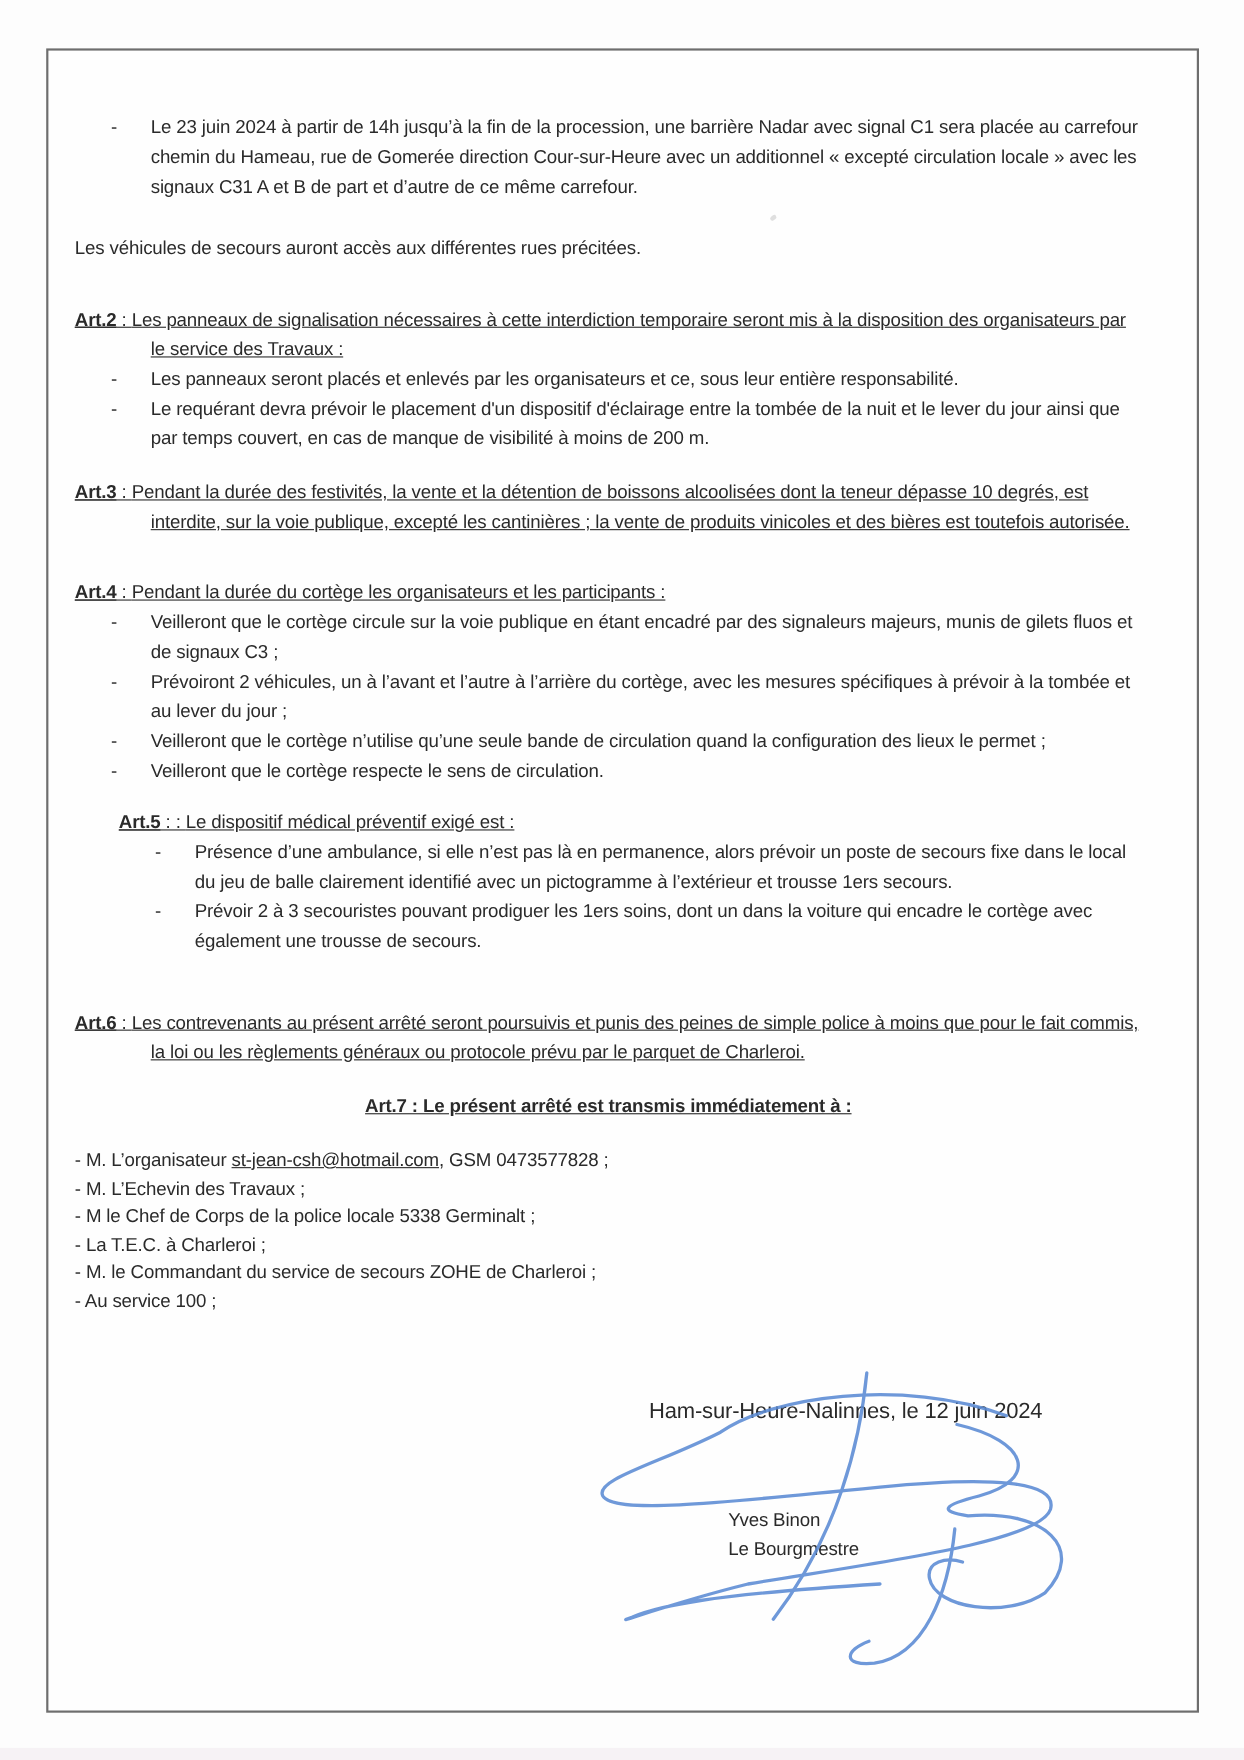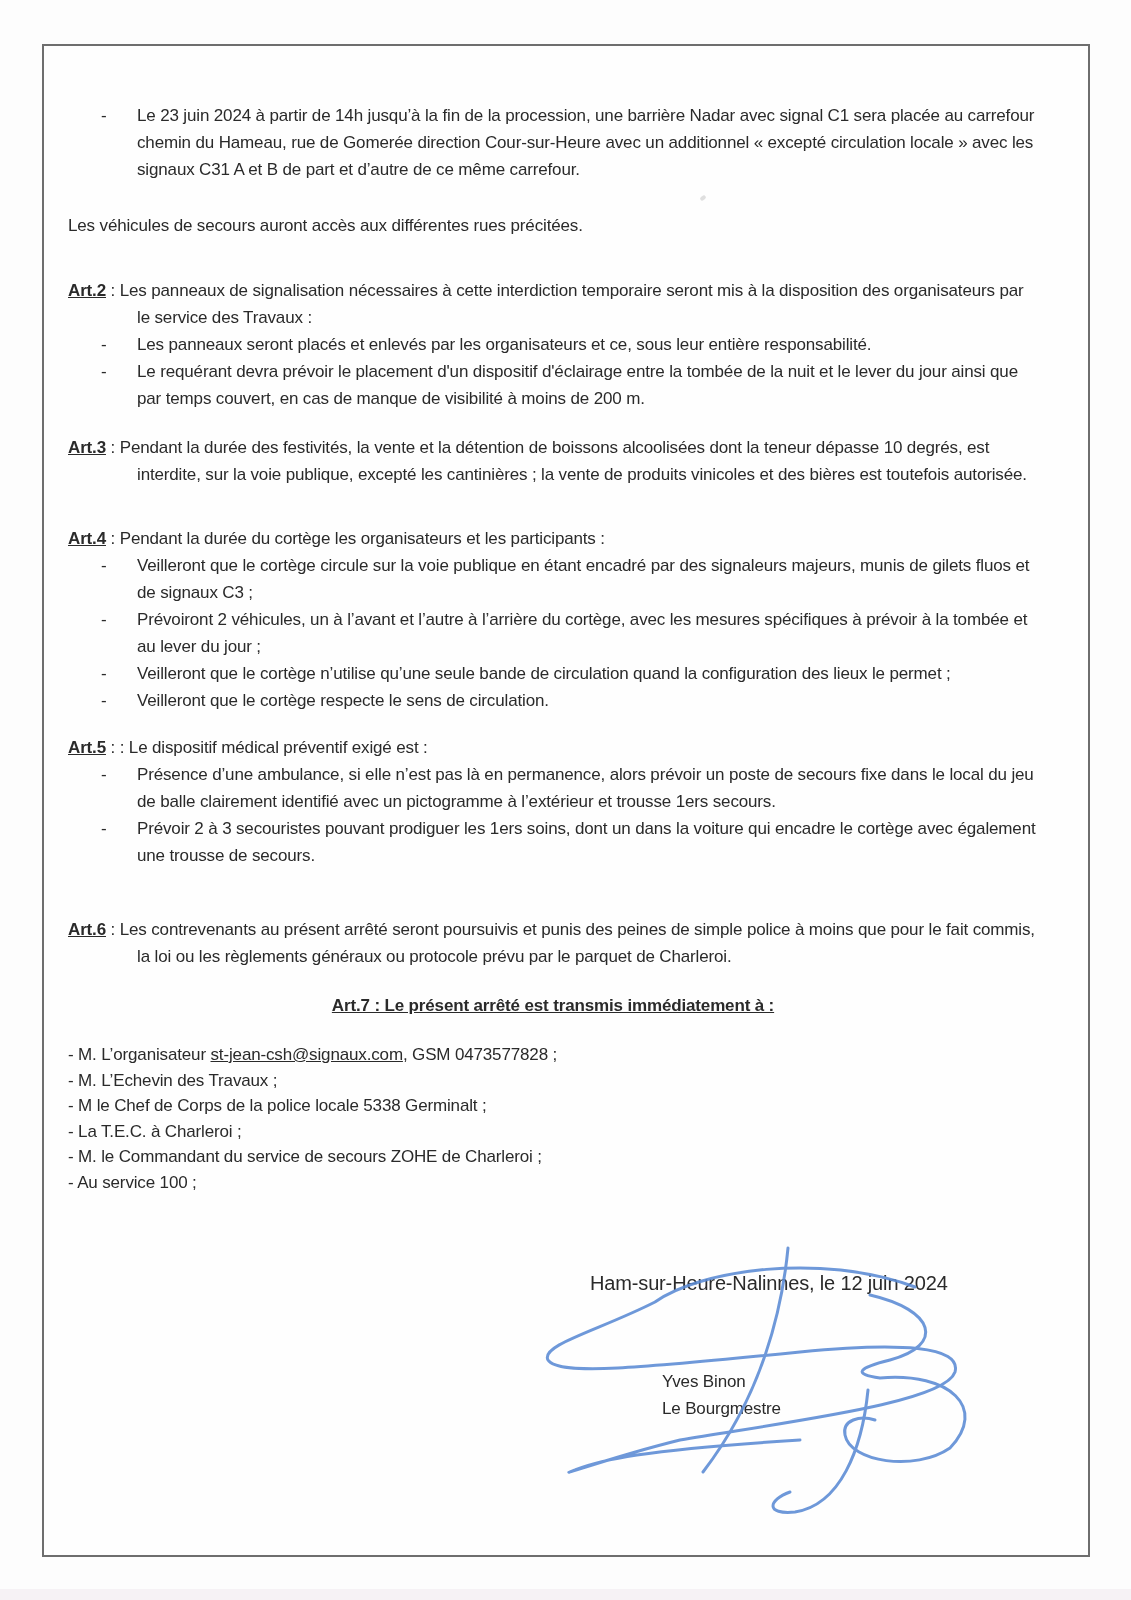--- a/index.html
+++ b/index.html
@@ -20,33 +20,33 @@
     background:#fefefe;
   }
   .content {
     position:absolute;
     left:24px; top:56px; right:50px;
     font-size:17px;
     line-height:27px;
     letter-spacing:-0.15px;
   }
   p { margin:0; }
-  .hang { padding-left:69px; text-indent:-69px; }
+  .hang { padding-left:69px; text-indent:-69px;text-decoration:underline; }
   .bullets .bullet { display:flex; margin-left:33px; }
   .bullet .dash { flex:0 0 36px; }
   .art-label { font-weight:bold; text-decoration:underline; }
   .art7 { font-weight:bold; text-decoration:underline;text-align:center; }
   .email { text-decoration:underline; cursor:pointer; }
   .recipients { line-height:25.5px; }
   .mb-intro { margin-bottom:29px; }
   .mb-veh   { margin-bottom:38px; }
   .mb-a2    { margin-bottom:22px; }
   .mb-a3    { margin-bottom:37px; }
   .mb-a4    { margin-bottom:20px; }
-  .mb-a5    { margin-bottom:47px; }
+  .mb-a5    { margin-bottom:47px;margin-left:40px; }
   .mb-a6    { margin-bottom:22px; }
   .mb-a7    { margin-bottom:23px; }
   .date-line {
     position:absolute; left:590px; top:1272px;
     font-size:20px; letter-spacing:-0.15px; white-space:nowrap;
   }
   .sig-names {
     position:absolute; left:662px; top:1368px;
     font-size:17px; line-height:27px; letter-spacing:-0.15px;
   }
@@ -135,21 +135,21 @@
         </div>
       </div>
 
       <div class="mb-a6">
         <p class="hang"><span class="art-label">Art.6</span><span> : </span><span>Les contrevenants au présent arrêté seront poursuivis et punis des peines de simple police à moins que pour le fait commis, la loi ou les règlements généraux ou protocole prévu par le parquet de Charleroi.</span></p>
       </div>
 
       <p class="art7 mb-a7">Art.7 : Le présent arrêté est transmis immédiatement à :</p>
 
       <div class="recipients">
-        <p><span>- M. L’organisateur </span> <span class="email">st-jean-csh@signaux.com</span><span>, GSM 0473577828 ;</span></p>
+        <p><span>- M. L’organisateur </span> <span class="email">st-jean-csh@hotmail.com</span><span>, GSM 0473577828 ;</span></p>
         <p>- M. L’Echevin des Travaux ;</p>
         <p>- M le Chef de Corps de la police locale 5338 Germinalt ;</p>
         <p>- La T.E.C. à Charleroi ;</p>
         <p>- M. le Commandant du service de secours ZOHE de Charleroi ;</p>
         <p>- Au service 100 ;</p>
       </div>
 
     </div>
   </div>
 

